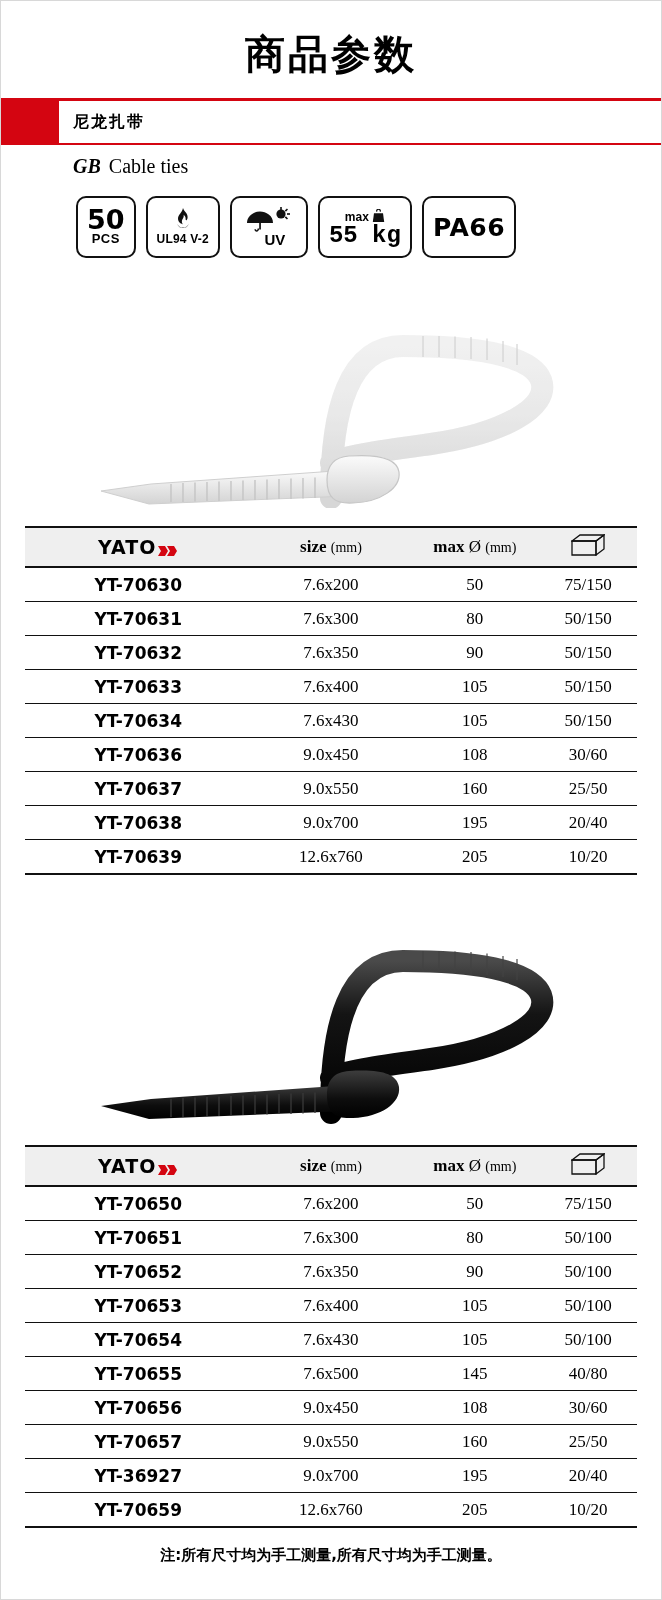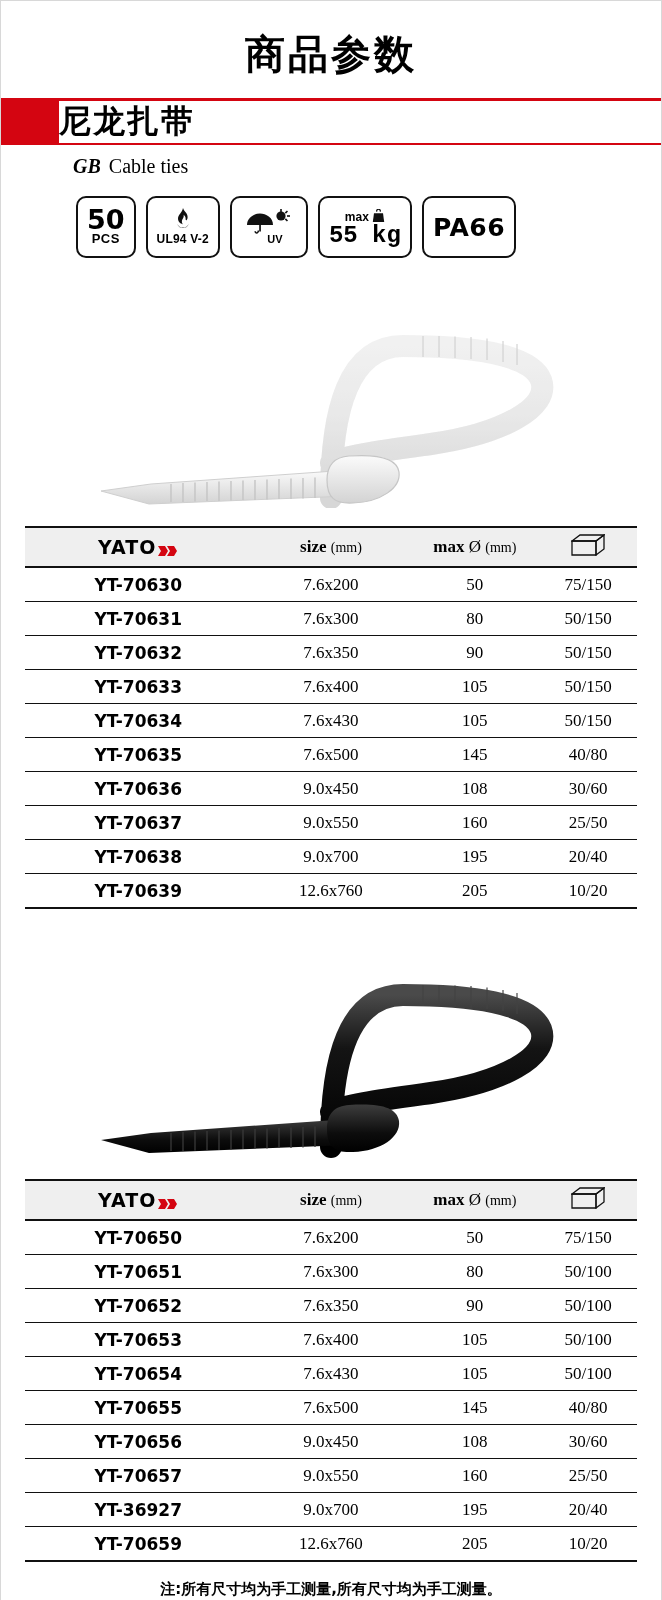--- a/index.html
+++ b/index.html
@@ -45,23 +45,24 @@
     height: 42px;
   }
   .name-bar .red-block {
     width: 58px;
     background: #d40511;
   }
   .name-bar .name-text {
     flex: 1;
     display: flex;
     align-items: center;
-    font-size: 32px;
+    font-size: 16px;
     font-weight: 700;
     letter-spacing: 2px;
+    padding-left: 14px;
     font-family: "DejaVu Sans", "Liberation Sans", sans-serif;
   }
   .name-underline {
     height: 2px;
     background: #d40511;
     width: 100%;
   }
 
   
   .sub-name {
@@ -109,21 +110,21 @@
   .badge-ul .flame {
     line-height: 1;
     margin-bottom: 1px;
   }
   .badge-ul .lbl {
     font-size: 12px;
     font-weight: 700;
     letter-spacing: 0.2px;
   }
   .badge-uv .uv-lbl {
-    font-size: 11px;
+    font-size: 15px;
     font-weight: 700;
     margin-left: 12px;
     margin-top: -6px;
   }
   .badge-kg .maxline {
     font-size: 12px;
     font-weight: 700;
     display: flex;
     align-items: center;
     gap: 3px;
@@ -405,26 +406,20 @@
             <td class="code">YT-70633</td>
             <td>7.6x400</td>
             <td>105</td>
             <td>50/150</td>
           </tr>
         <tr>
             <td class="code">YT-70634</td>
             <td>7.6x430</td>
             <td>105</td>
             <td>50/150</td>
-          </tr>
-        <tr>
-            <td class="code">YT-70635</td>
-            <td>7.6x500</td>
-            <td>145</td>
-            <td>40/80</td>
           </tr>
         <tr>
             <td class="code">YT-70636</td>
             <td>9.0x450</td>
             <td>108</td>
             <td>30/60</td>
           </tr>
         <tr>
             <td class="code">YT-70637</td>
             <td>9.0x550</td>

